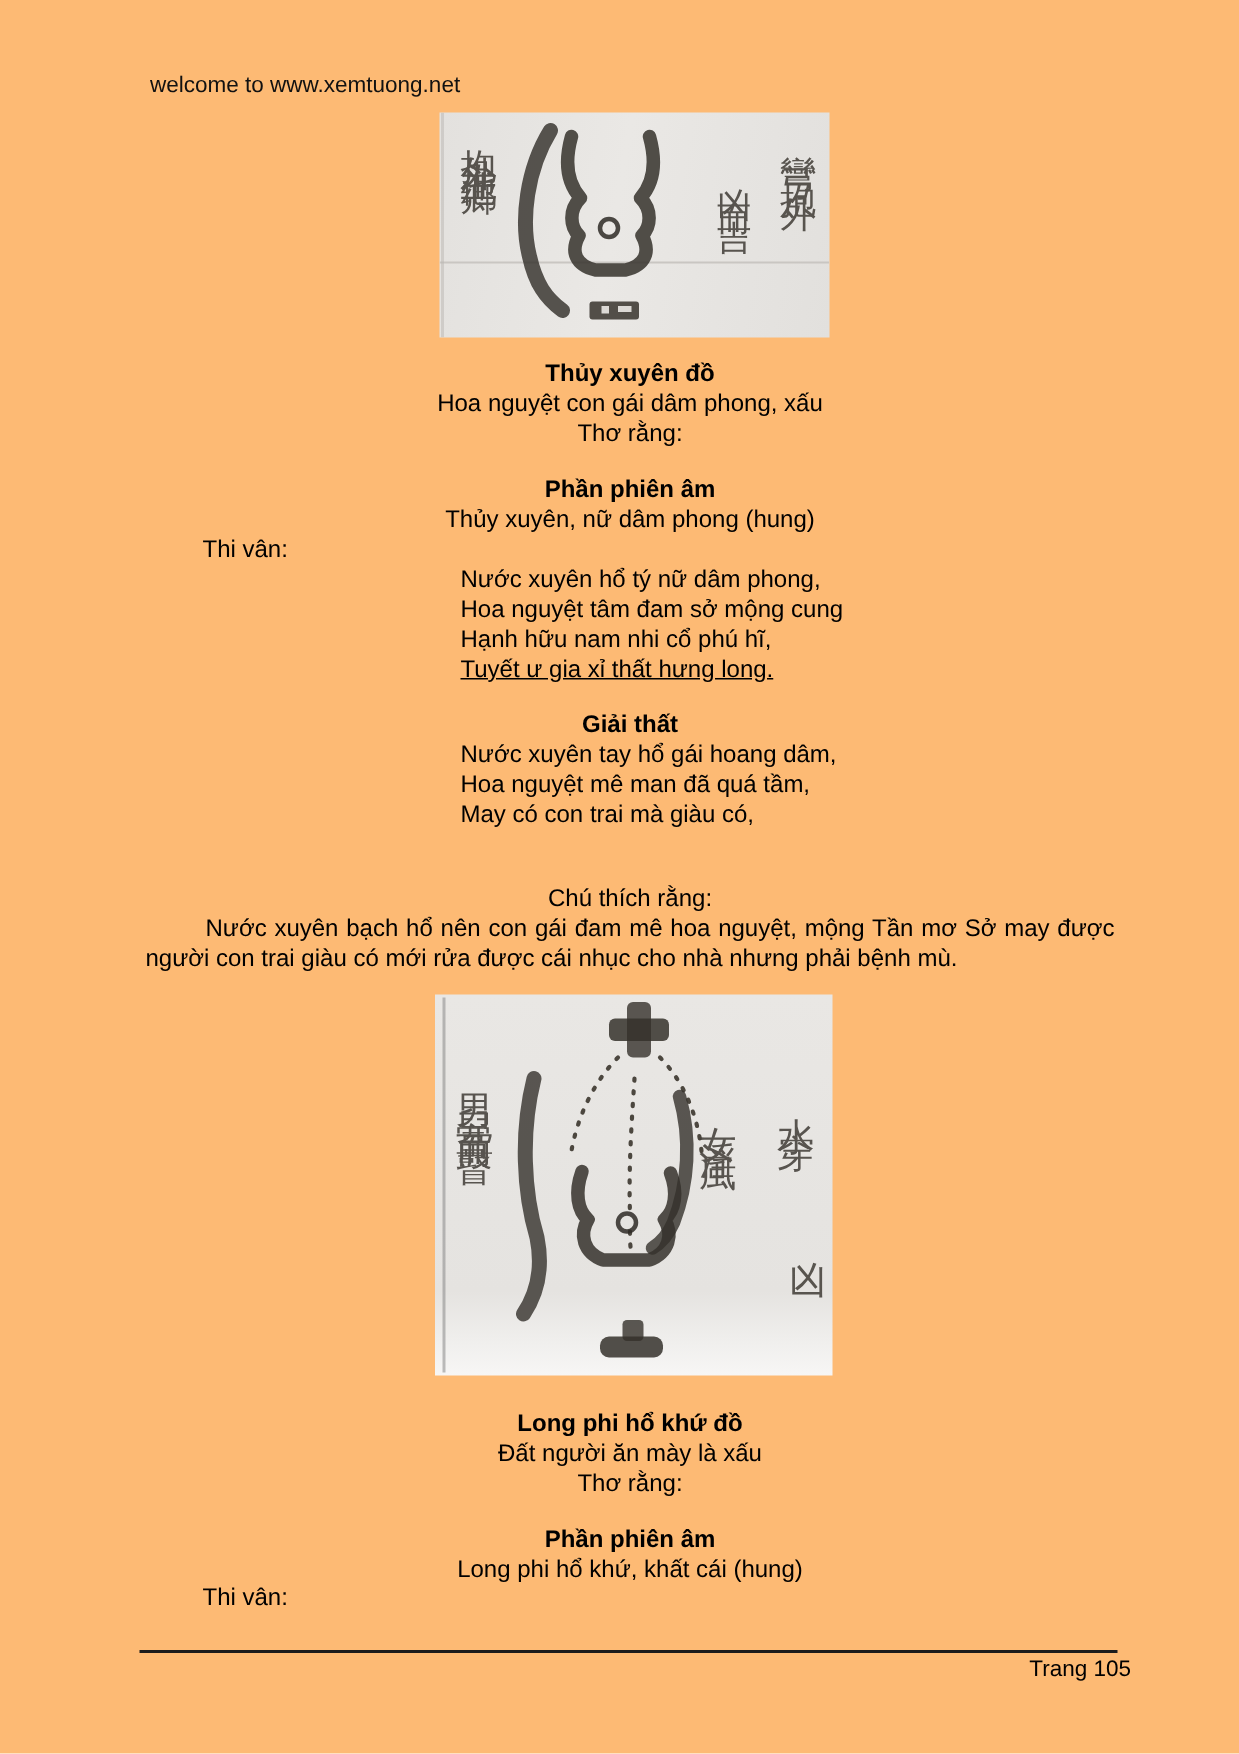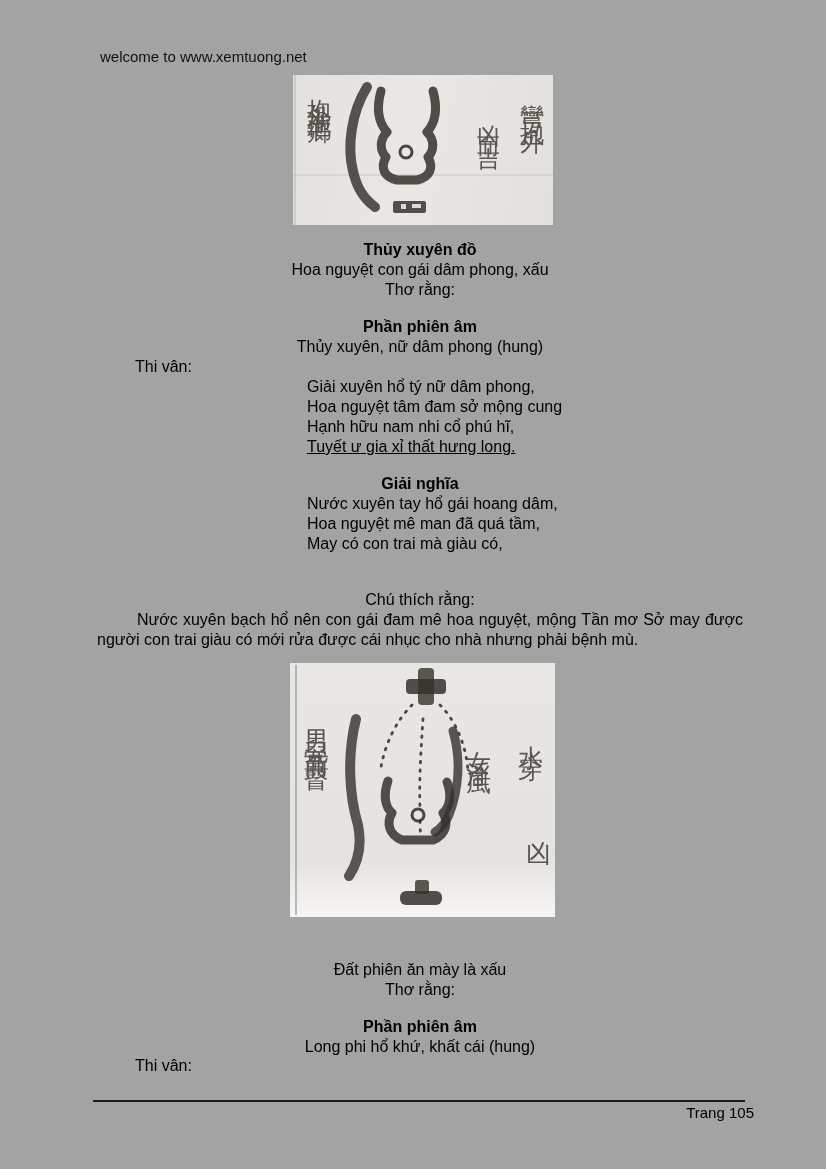--- a/index.html
+++ b/index.html
@@ -1,17 +1,17 @@
 <!DOCTYPE html>
 <html><head>
 <meta charset="utf-8">
 <style>
   html,body{margin:0;padding:0;background:#ffffff;}
   .page{
-    position:relative;width:826px;height:1169px;background:#a3a3a3;
+    position:relative;width:826px;height:1169px;background:#fdba74;
     font-family:"Liberation Sans","DejaVu Sans",sans-serif;color:#000;
     overflow:hidden;
   }
   .abs{position:absolute;}
   .txt{font-size:16px;line-height:20px;white-space:pre;}
   .cband{left:95px;width:650px;text-align:center;font-size:16px;line-height:20px;}
   .bold{font-weight:bold;}
   .header{font-size:15px;color:#111;}
   
   .fig{overflow:hidden;}
@@ -60,26 +60,26 @@
   </div>
 
   <div class="abs cband bold" style="top:240px;">Thủy xuyên đồ</div>
   <div class="abs cband" style="top:260px;">Hoa nguyệt con gái dâm phong, xấu</div>
   <div class="abs cband" style="top:280px;">Thơ rằng:</div>
 
   <div class="abs cband bold" style="top:317px;">Phần phiên âm</div>
   <div class="abs cband" style="top:337px;">Thủy xuyên, nữ dâm phong (hung)</div>
   <div class="abs txt" style="left:135px;top:357px;">Thi vân:</div>
 
-  <div class="abs txt" style="left:307px;top:377px;">Giải xuyên hổ tý nữ dâm phong,</div>
+  <div class="abs txt" style="left:307px;top:377px;">Nước xuyên hổ tý nữ dâm phong,</div>
   <div class="abs txt" style="left:307px;top:397px;">Hoa nguyệt tâm đam sở mộng cung</div>
   <div class="abs txt" style="left:307px;top:417px;">Hạnh hữu nam nhi cổ phú hĩ,</div>
   <div class="abs txt" style="left:307px;top:437px;text-decoration:underline;">Tuyết ư gia xỉ thất hưng long.</div>
 
-  <div class="abs cband bold" style="top:474px;">Giải nghĩa</div>
+  <div class="abs cband bold" style="top:474px;">Giải thất</div>
   <div class="abs txt" style="left:307px;top:494px;">Nước xuyên tay hổ gái hoang dâm,</div>
   <div class="abs txt" style="left:307px;top:514px;text-align:right;">Hoa nguyệt mê man đã quá tầm,</div>
   <div class="abs txt" style="left:307px;top:534px;">May có con trai mà giàu có,</div>
 
   <div class="abs cband" style="top:590px;">Chú thích rằng:</div>
   <div class="abs para" style="top:610px;">Nước xuyên bạch hổ nên con gái đam mê hoa nguyệt, mộng Tần mơ Sở may được người con trai giàu có mới rửa được cái nhục cho nhà nhưng phải bệnh mù.</div>
 
   <div class="abs fig fig2" style="left:290px;top:663px;width:265px;height:254px;">
     <svg width="265" height="254" viewBox="0 0 265 254">
       <line x1="6" y1="2" x2="6" y2="252" stroke="#8a8a8a" stroke-width="2" opacity=".55"></line>
@@ -103,21 +103,22 @@
 
       <rect x="110" y="228" width="42" height="14" rx="6" fill="#35312b" opacity=".85"></rect>
       <rect x="125" y="217" width="14" height="14" rx="3" fill="#35312b" opacity=".8"></rect>
     </svg>
     <div class="vtext" style="left:14px;top:46px;font-size:25px;letter-spacing:9px;">男兒富而瞽</div>
     <div class="vtext" style="left:176px;top:68px;font-size:25px;letter-spacing:10px;">女淫風</div>
     <div class="vtext" style="left:228px;top:62px;font-size:25px;letter-spacing:10px;">水穿</div>
     <div class="vtext" style="left:236px;top:158px;font-size:25px;">凶</div>
   </div>
 
-  <div class="abs cband" style="top:960px;">Đất phiên ăn mày là xấu</div>
+  <div class="abs cband bold" style="top:940px;">Long phi hổ khứ đồ</div>
+  <div class="abs cband" style="top:960px;">Đất người ăn mày là xấu</div>
   <div class="abs cband" style="top:980px;">Thơ rằng:</div>
 
   <div class="abs cband bold" style="top:1017px;">Phần phiên âm</div>
   <div class="abs cband" style="top:1037px;">Long phi hổ khứ, khất cái (hung)</div>
   <div class="abs txt" style="left:135px;top:1056px;">Thi vân:</div>
 
   <div class="abs rule" style="left:93px;top:1100px;width:652px;"></div>
   <div class="abs pagenum" style="left:102px;top:1104px;width:652px;">Trang 105</div>
 
 </div>

